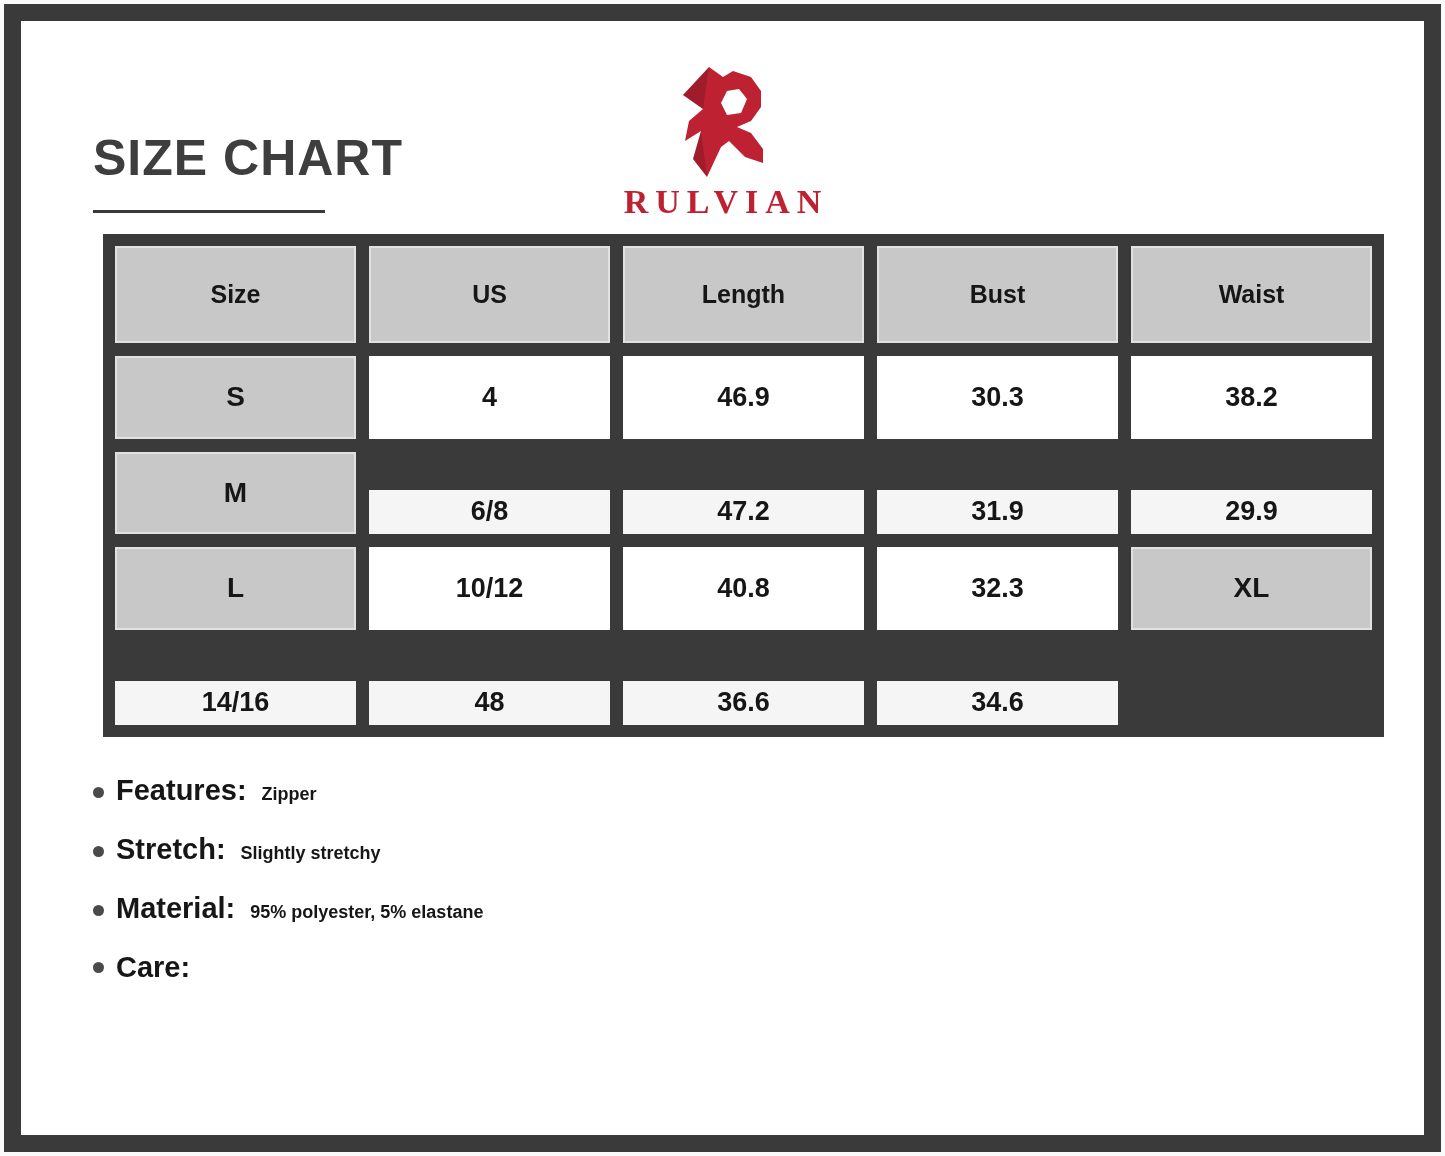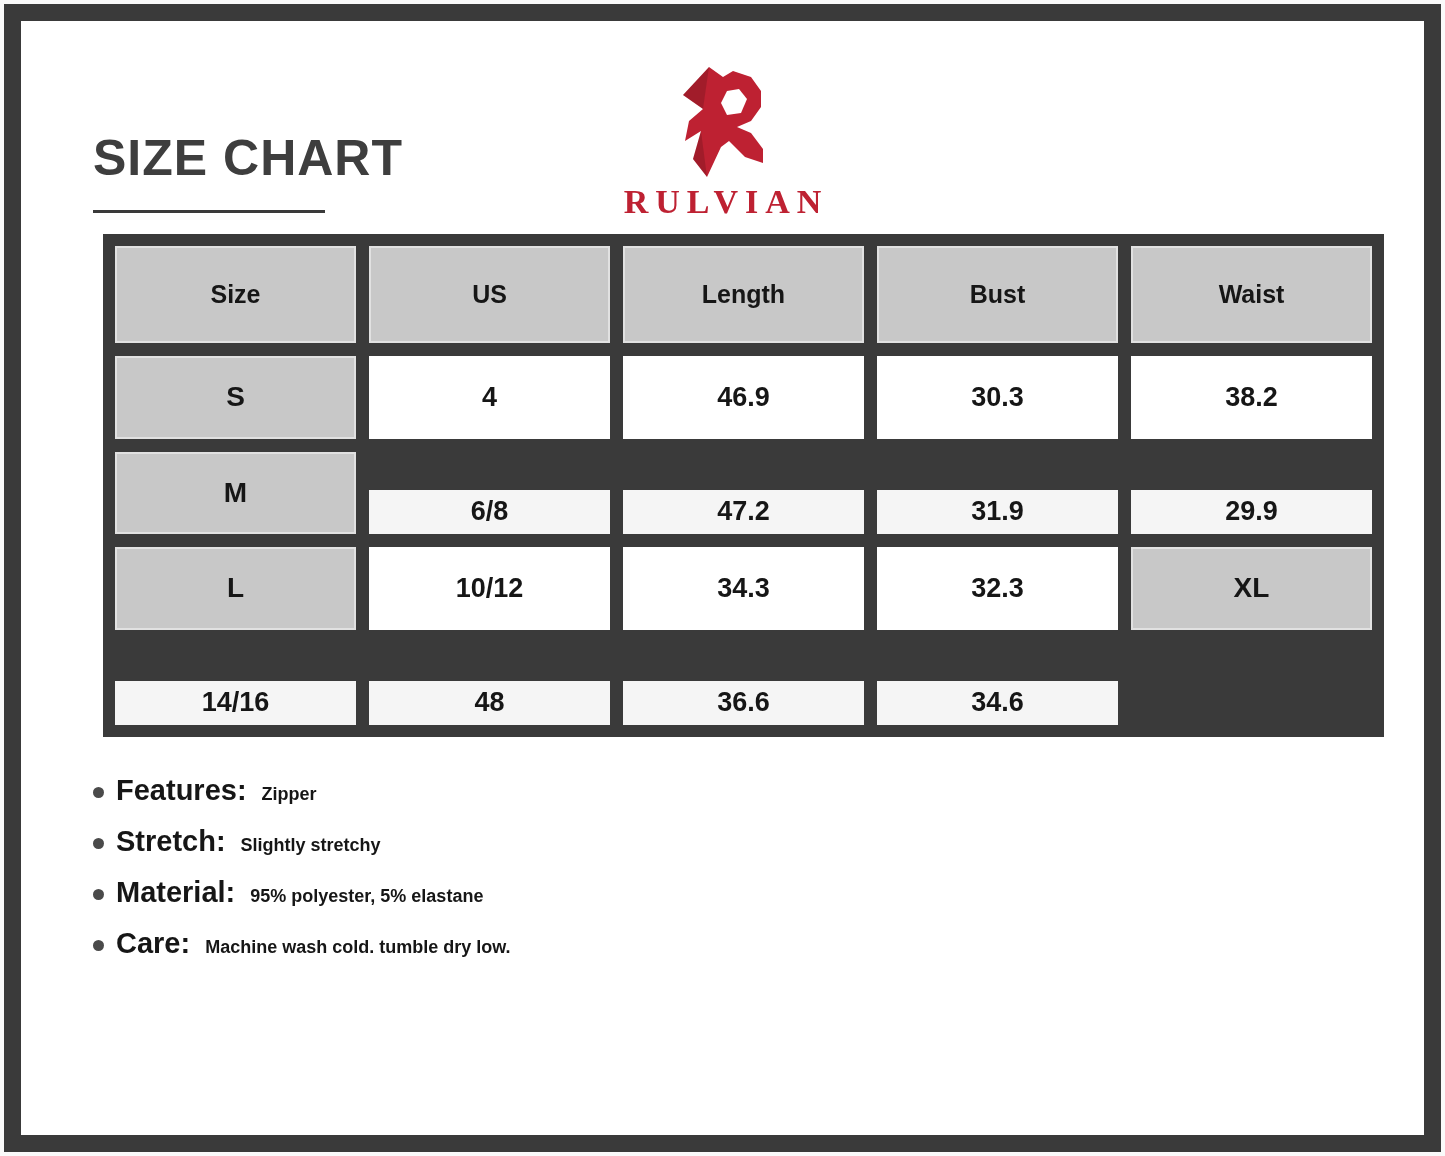--- a/index.html
+++ b/index.html
@@ -101,21 +101,21 @@
   .cell.alt{
     background:var(--rowalt);
     margin-top:38px;
   }
   
   .details-list{
     position:absolute;
     left:72px; top:752px;
     display:flex;
     flex-direction:column;
-    gap:13px;
+    gap:21px;
   }
   .bullet-item{
     display:flex;
     align-items:baseline;
     line-height:34px;
   }
   .dot{
     width:11px;
     height:11px;
     border-radius:50%;
@@ -171,21 +171,21 @@
     <div class="cell data">38.2</div>
 
     <div class="cell sizecol">M</div>
     <div class="cell data alt">6/8</div>
     <div class="cell data alt">47.2</div>
     <div class="cell data alt">31.9</div>
     <div class="cell data alt">29.9</div>
 
     <div class="cell sizecol">L</div>
     <div class="cell data">10/12</div>
-    <div class="cell data">34.3</div>
+    <div class="cell data">40.8</div>
     <div class="cell data">32.3</div>
 
     <div class="cell sizecol">XL</div>
     <div class="cell data alt">14/16</div>
     <div class="cell data alt">48</div>
     <div class="cell data alt">36.6</div>
     <div class="cell data alt">34.6</div>
   </div>
 
   <div class="details-list">
@@ -200,17 +200,16 @@
       <span class="bvalue">Slightly stretchy</span>
     </div>
     <div class="bullet-item">
       <span class="dot"></span>
       <span class="blabel">Material:</span>
       <span class="bvalue">95% polyester, 5% elastane</span>
     </div>
     <div class="bullet-item">
       <span class="dot"></span>
       <span class="blabel">Care:</span>
-      <span class="bvalue">Machine wash cold. tumble dry low.</span>
     </div>
   </div>
 
 </div>
 
 </body></html>

